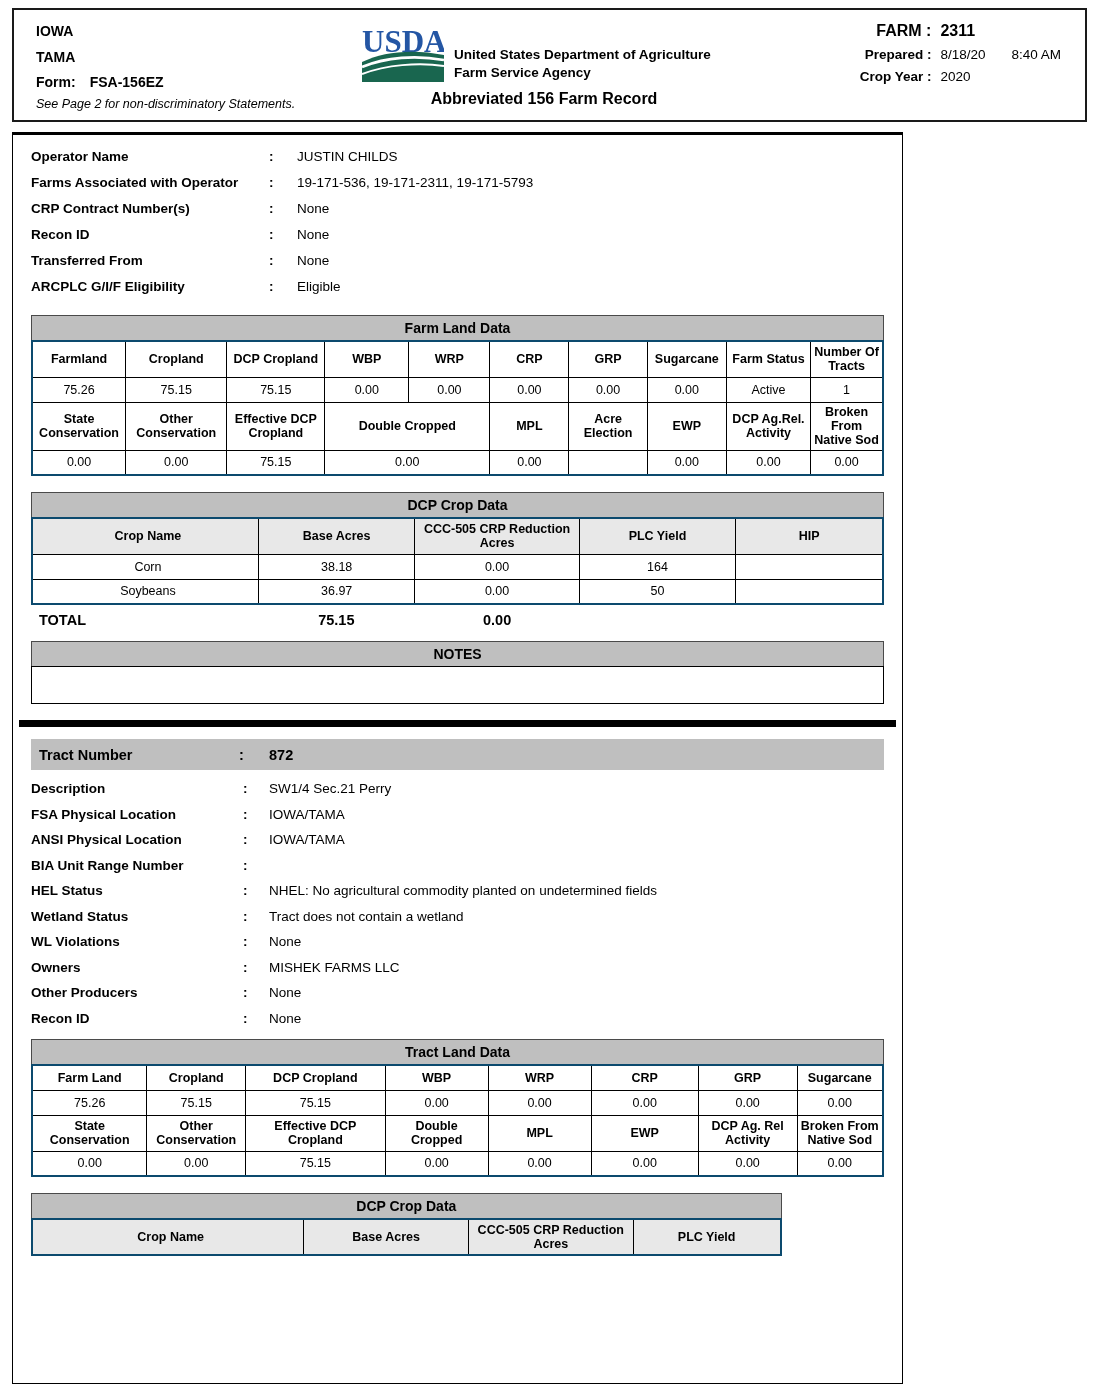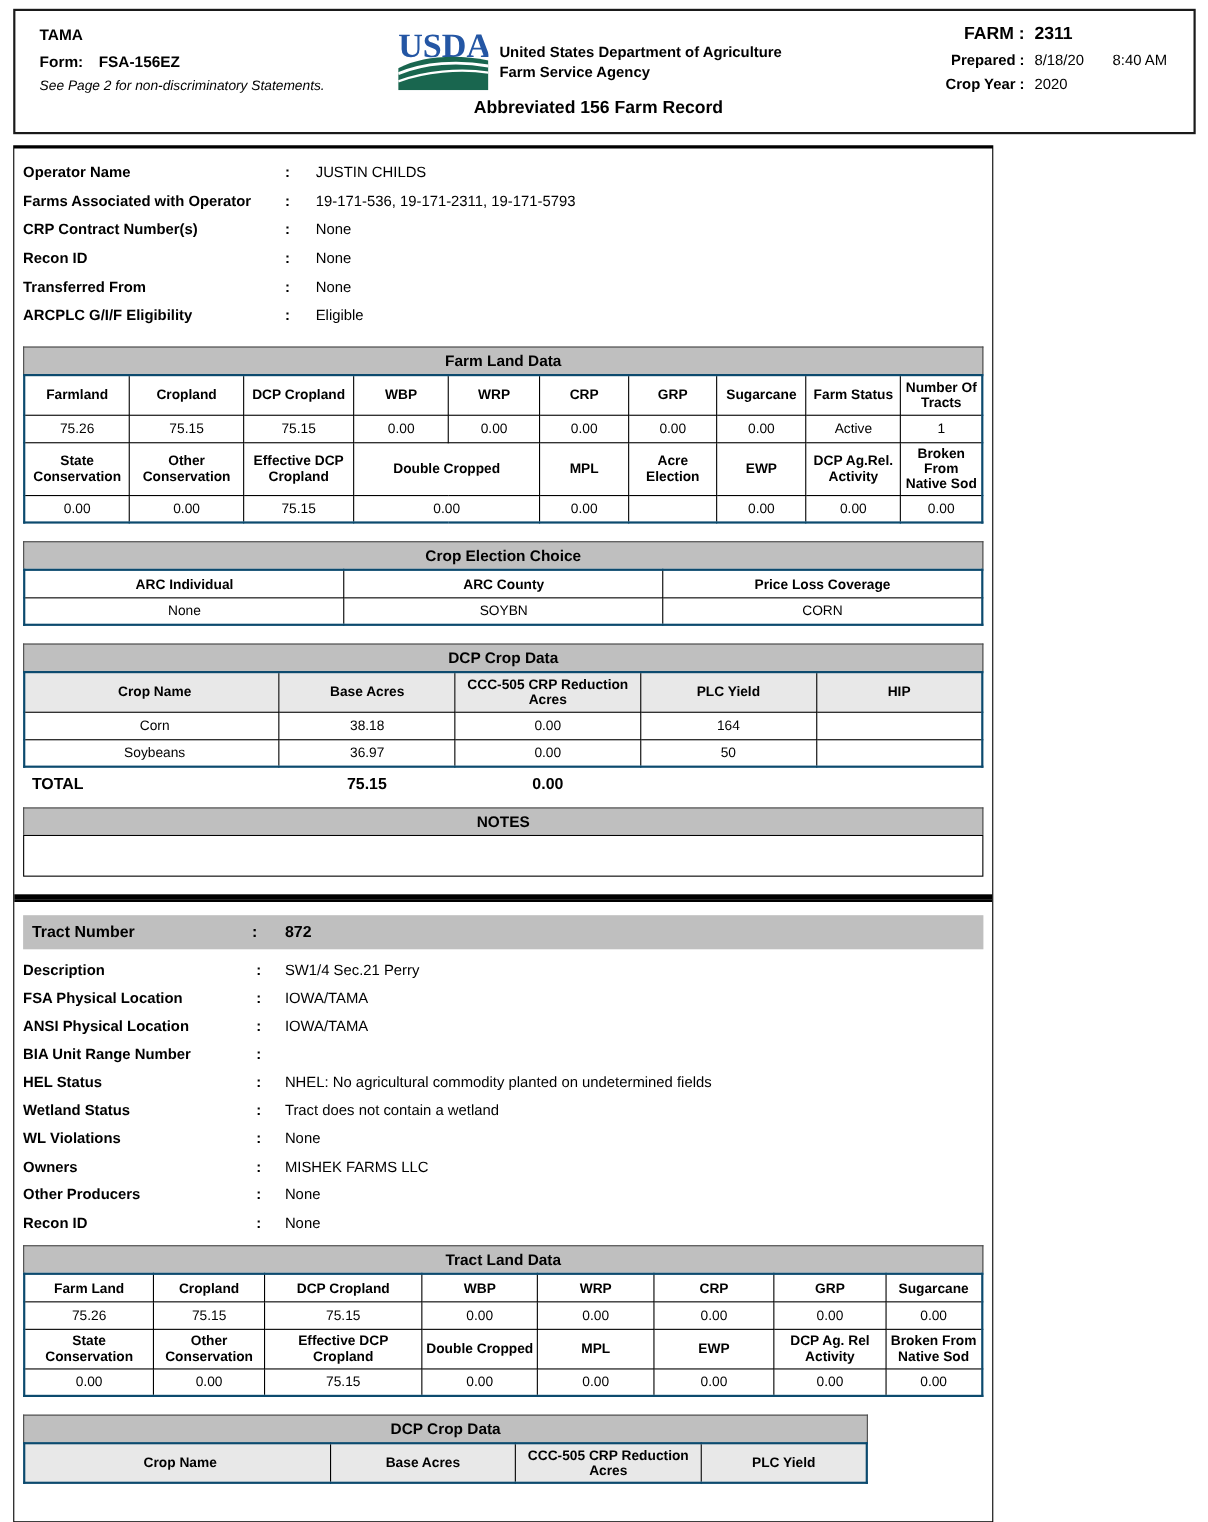--- a/index.html
+++ b/index.html
@@ -12,36 +12,36 @@
   
   .header-box {
     position:absolute; left:12px; top:8px; width:1075px; height:114px;
     border:2px solid #1a1a1a; background:#fff;
   }
   .hdr-left { position:absolute; left:22px; top:8px; }
   .hdr-left .st { font-weight:bold; font-size:14px; line-height:26px; }
   .hdr-form { font-weight:bold; font-size:14px; margin-top:4px; }
   .hdr-form .fv { margin-left:14px; }
   .hdr-note { font-style:italic; font-size:12.5px; margin-top:7px; }
-  .usda-row { position:absolute; left:348px; top:14px; display:flex; align-items:center; }
+  .usda-row { position:absolute; left:348px; top:14px; display:flex; align-items:flex-end; }
   .usda-logo { width:82px; height:58px; }
   .dept { margin-left:10px; margin-top:8px; font-weight:bold; font-size:13.5px; line-height:18px; }
   .usda-title { position:absolute; left:340px; top:80px; width:380px; text-align:center;
     font-weight:bold; font-size:16px; }
   .hdr-right { position:absolute; right:24px; top:12px; }
   .hr-row { display:flex; align-items:baseline; margin-bottom:7px; }
   .hr-label { width:128px; text-align:right; font-weight:bold; font-size:13.5px; }
   .hr-val { margin-left:9px; font-size:13.5px; }
   .hr-farm .hr-label, .hr-farm .hr-val { font-size:16px; font-weight:bold; }
   .hr-time { margin-left:26px; }
   
   .main-box {
     position:absolute; left:12px; top:132px; width:891px; height:1252px;
     border:1.5px solid #000; border-top:3px solid #000; background:#fff;
-    padding:0 8px; overflow:hidden;
+    padding:0 18px; overflow:hidden;
   }
   .kv-row { display:flex; align-items:center; height:26px; font-size:13.5px; }
   .kv-label { font-weight:bold; width:238px; flex:none; }
   .kv-colon { font-weight:bold; width:28px; flex:none; }
   .op-block { margin-top:8px; }
   
   .bar-title {
     background:#bfbfbf; border:1px solid #4a4a4a; border-bottom:none;
     height:25px; line-height:24px; text-align:center; font-weight:bold; font-size:14px;
   }
@@ -71,20 +71,21 @@
   .tract-block .kv-row { height:25.5px; }
   .tract-block .kv-label { width:212px; }
   .tract-block .kv-colon { width:26px; }
   .narrow { width:88%; }
 </style>
 </head>
 <body>
 
 <div class="header-box">
   <div class="hdr-left">
+    <div class="st">IOWA</div>
     <div class="st">TAMA</div>
     <div class="hdr-form">
       <span>Form:</span><span class="fv">FSA-156EZ</span>
     </div>
     <div class="hdr-note">See Page 2 for non-discriminatory Statements.</div>
   </div>
 
   <div class="usda-row">
     <svg class="usda-logo" viewBox="0 0 82 58">
       <text x="0" y="28" font-size="31" font-weight="bold" fill="#2456a4" font-family="Liberation Serif, serif">USDA</text>
@@ -210,42 +211,20 @@
         <td>0.00</td>
         <td></td>
         <td>0.00</td>
         <td>0.00</td>
         <td>0.00</td>
       </tr>
     </tbody>
       </table>
   </div>
 
-  <div class="sec">
-    <div class="bar-title">Crop Election Choice</div>
-    <table class="grid">
-      <colgroup>
-          <col style="width:33.4%">
-          <col style="width:33.3%">
-          <col style="width:33.3%">
-        </colgroup>
-      <tbody>
-          <tr class="h-val">
-        <th>ARC Individual</th>
-        <th>ARC County</th>
-        <th>Price Loss Coverage</th>
-      </tr>
-      <tr class="h-val">
-        <td>None</td>
-        <td>SOYBN</td>
-        <td>CORN</td>
-      </tr>
-    </tbody>
-      </table>
-  </div>
 
   <div class="sec">
     <div class="bar-title">DCP Crop Data</div>
     <table class="grid">
       <colgroup>
           <col style="width:26.6%">
           <col style="width:18.4%">
           <col style="width:19.3%">
           <col style="width:18.4%">
           <col style="width:17.3%">

